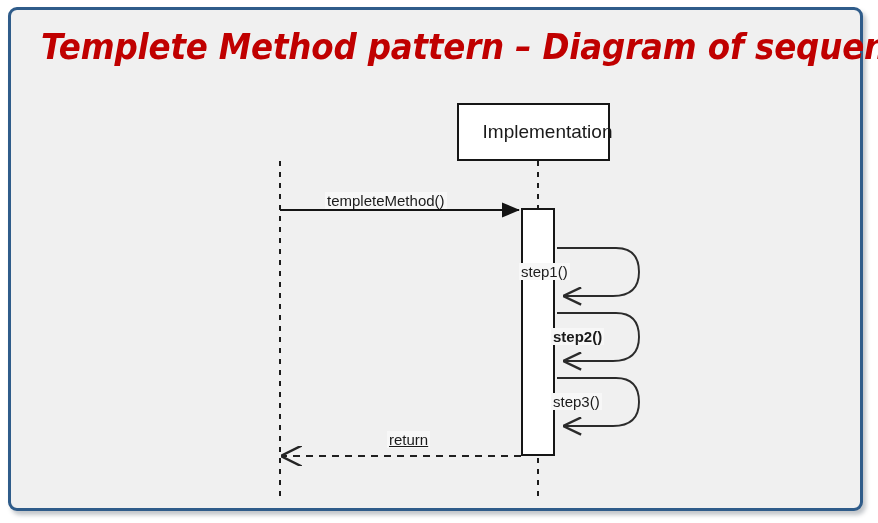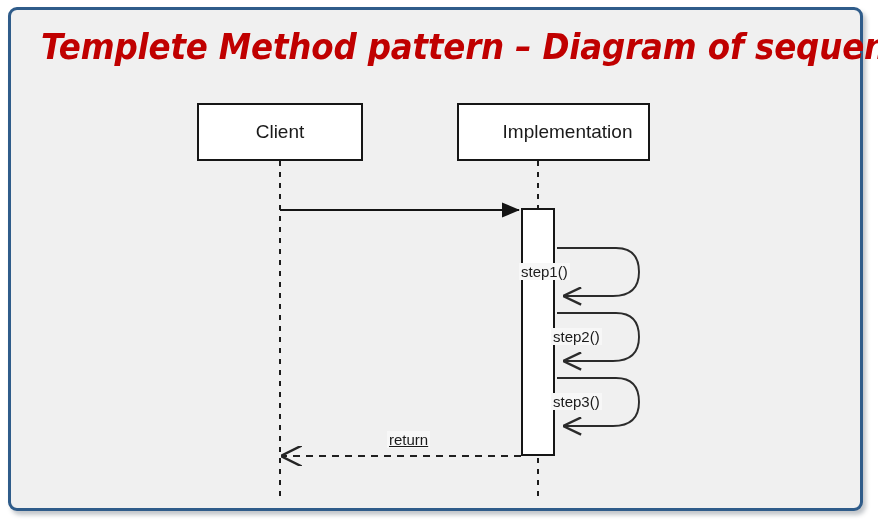--- a/index.html
+++ b/index.html
@@ -79,21 +79,21 @@
   }
   #participant-client {
     left: 186px;
     top: 93px;
     width: 166px;
     height: 58px;
   }
   #participant-implementation {
     left: 446px;
     top: 93px;
-    width: 193px;
+    width: 153px;
     height: 58px;
     padding-left: 28px;
   }
 
   
   #activation-bar {
     position: absolute;
     left: 510px;
     top: 198px;
     width: 34px;
@@ -109,21 +109,21 @@
     font-family: "Liberation Sans", sans-serif;
     font-size: 15px;
     color: #1b1b1b;
     background: #f7f7f7;
     white-space: nowrap;
     padding: 0 2px;
   }
   #label-templete-method { left: 314px; top: 182px; }
   #label-return          { left: 376px; top: 421px; text-decoration: underline; }
   #label-step1 { left: 508px; top: 253px; }
-  #label-step2 { left: 540px; top: 318px; }
+  #label-step2 { left: 540px; top: 318px; font-weight: bold; }
   #label-step3 { left: 540px; top: 383px; text-align: center; }
 </style>
 </head>
 <body>
 
 <div id="slide-frame">
 
   <div id="slide-title">Templete Method pattern – Diagram of sequence</div>
 
   <div id="diagram-canvas">
@@ -148,30 +148,28 @@
 
       <path d="M 546 238 L 605 238 Q 628 238 628 262 Q 628 286 602 286 L 554 286" fill="none" stroke="#2b2b2b" stroke-width="1.9" marker-end="url(#arrow-open-loop)"></path>
 
       <path d="M 546 303 L 605 303 Q 628 303 628 327 Q 628 351 602 351 L 554 351" fill="none" stroke="#2b2b2b" stroke-width="1.9" marker-end="url(#arrow-open-loop)"></path>
 
       <path d="M 546 368 L 605 368 Q 628 368 628 392 Q 628 416 602 416 L 554 416" fill="none" stroke="#2b2b2b" stroke-width="1.9" marker-end="url(#arrow-open-loop)"></path>
 
       <line x1="510" y1="446" x2="272" y2="446" stroke="#202020" stroke-width="1.9" stroke-dasharray="7,6" marker-end="url(#arrow-open-left)"></line>
     </svg>
 
-    <div class="participant-box" id="participant-client">
-      <span class="participant-label">Client</span>
-    </div>
 
     <div class="participant-box" id="participant-implementation">
       <span class="participant-label">Implementation</span>
     </div>
 
     <div id="activation-bar"></div>
 
+    <div class="msg-label" id="label-templete-method">templeteMethod()</div>
 
     <div class="msg-label" id="label-step1">step1()</div>
 
     <div class="msg-label" id="label-step2">step2()</div>
 
     <div class="msg-label" id="label-step3">step3()</div>
 
     <div class="msg-label" id="label-return">return</div>
 
   </div>

